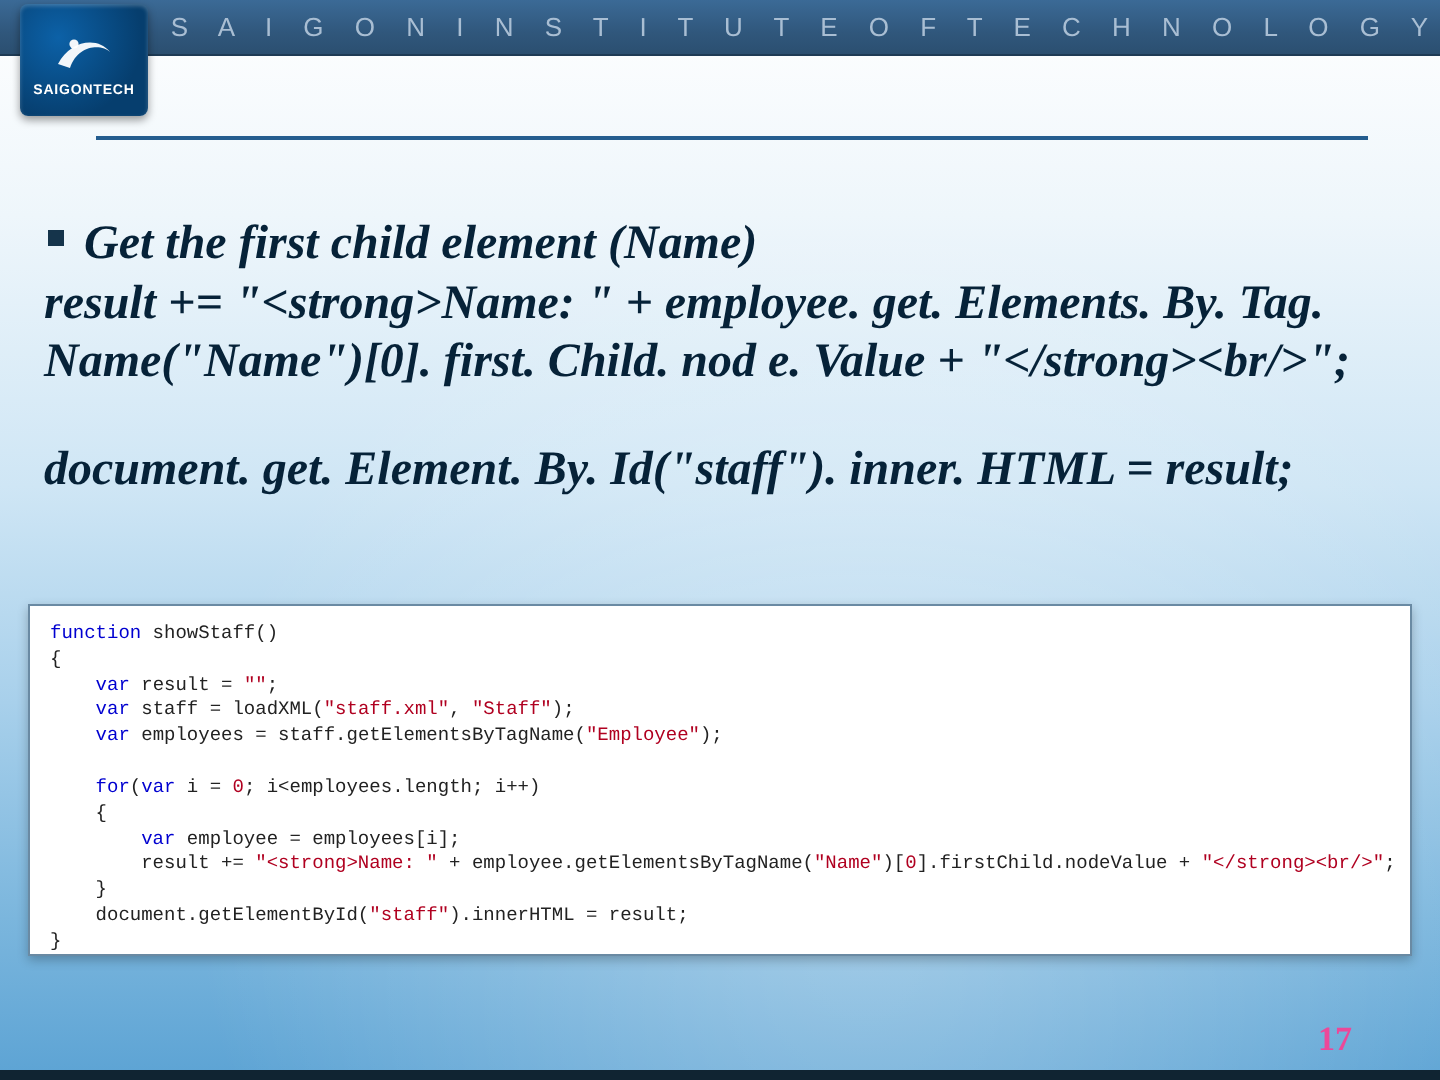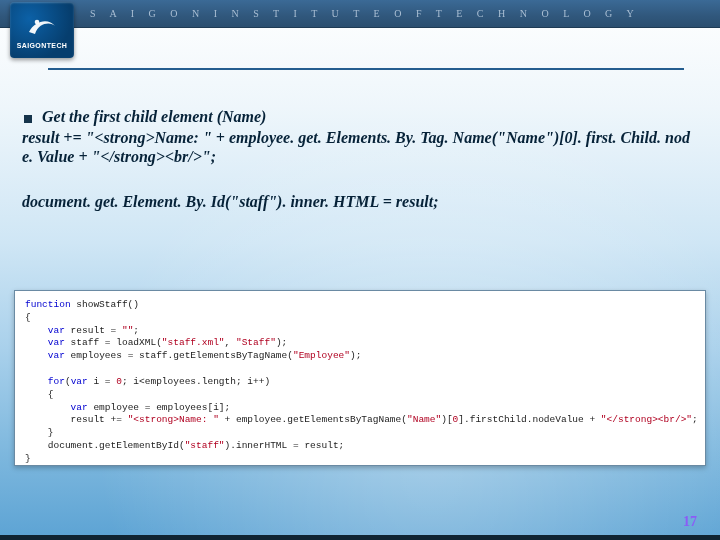--- a/index.html
+++ b/index.html
@@ -21,22 +21,22 @@
     left: 0; top: 0;
     width: 720px;
     height: 28px;
     background: linear-gradient(180deg, #3b6a96 0%, #30577c 60%, #2b4f70 100%);
     border-bottom: 1px solid #1e3b55;
     display: flex;
     align-items: center;
   }
   .topbar .spacer { width: 90px; }
   .topbar .tracked {
-    font-family: Liberation Serif, serif;
-    font-size: 10px;
+    font-family: Liberation Sans, sans-serif;
+    font-size: 13px;
     letter-spacing: 6px;
     color: #a9bed3;
     white-space: nowrap;
   }
   .logo {
     position: absolute;
     left: 10px; top: 2px;
     width: 64px; height: 56px;
     background: radial-gradient(circle at 30% 30%, #0c61a7, #063e6e 70%);
     border-radius: 4px;
@@ -82,21 +82,21 @@
   }
   
   .body {
     position: absolute;
     left: 22px;
     top: 108px;
     width: 680px;
     font-family: Georgia, 'Times New Roman', serif;
     font-style: italic;
     font-weight: bold;
-    font-size: 16px;
+    font-size: 24px;
     color: #062238;
     line-height: 1.18;
   }
   .body .bullet{
     padding-left: 20px;
     position:relative;
     margin-bottom: 2px;
   }
   .body .bullet::before{
     content:"";
@@ -107,46 +107,46 @@
   }
   .body .codeblock{
     white-space: normal;
     word-break: break-word;
   }
   .body .spacer { height: 26px; }
   
   .codepanel{
     position:absolute;
     left: 14px;
-    top: 290px;
+    top: 302px;
     width: 692px;
     height: 176px;
     background: #ffffff;
     border: 1px solid #6a8aa3;
     box-shadow: 0 2px 5px rgba(0,0,0,0.25);
     padding: 8px 10px;
     font-family: "Courier New", monospace;
     font-size: 9.5px;
     line-height: 1.35;
     color: #222;
     white-space: pre;
     overflow: hidden;
   }
   .codepanel .kw   { color: #0000d0; }
   .codepanel .str  { color: #b00020; }
   .codepanel .num  { color: #b00020; }
   
   .pagenum{
     position:absolute;
-    right: 23px;
+    right: 44px;
     bottom: 10px;
     font-family: Georgia, serif;
     font-weight: bold;
-    font-size: 14px;
-    color: #8b5cf6;
+    font-size: 17px;
+    color: #ec4899;
   }
   
   .bottomstrip{
     position:absolute;
     left:0; bottom:0;
     width:720px; height:5px;
     background:#102432;
   }
 </style>
 </head>

